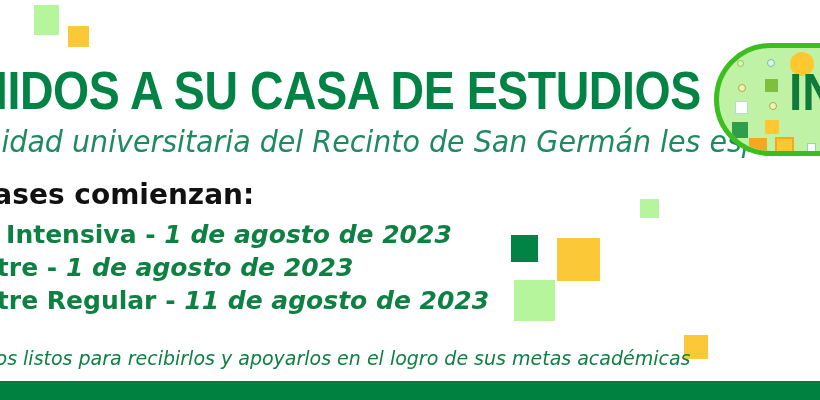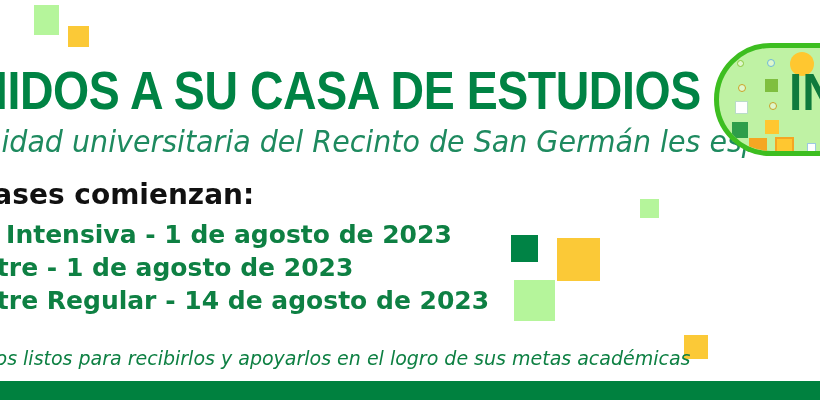--- a/index.html
+++ b/index.html
@@ -80,21 +80,21 @@
   .date-line {
     font-family: "DejaVu Sans", sans-serif;
     font-weight: bold;
     font-size: 25px;
     line-height: 33px;
     color: #0E8043;
     white-space: nowrap;
   }
   .date-line .term { font-style: normal; }
   .date-line .sep  { font-style: normal; }
-  .date-line .when { }
+  .date-line .when { font-style: italic; }
 
   
   #tagline {
     position: absolute;
     left: -64px;
     top: 346px;
     width: 940px;
     font-family: "DejaVu Sans", sans-serif;
     font-style: italic;
     font-size: 19px;
@@ -172,21 +172,21 @@
 
     <div class="date-line">
       <span class="term">Semestre</span>
       <span class="sep">-</span>
       <span class="when">1 de agosto de 2023</span>
     </div>
 
     <div class="date-line">
       <span class="term">Semestre Regular</span>
       <span class="sep">-</span>
-      <span class="when">14 de agosto de 2023</span>
+      <span class="when">11 de agosto de 2023</span>
     </div>
   </div>
 
   <div id="tagline">Estamos listos para recibirlos y apoyarlos en el logro de sus metas académicas</div>
 
   <div id="logo-badge">
     <div class="badge-deco bd-circle" style="left:18px;  top:12px;  width:7px;  height:7px;  border:1px solid #8CC63F; background:#DFF7CC; box-sizing:border-box;"></div>
     <div class="badge-deco bd-circle" style="left:48px;  top:11px;  width:8px;  height:8px;  border:1px solid #6FB8D8; background:#DFF7CC; box-sizing:border-box;"></div>
     <div class="badge-deco bd-circle" style="left:19px;  top:36px;  width:8px;  height:8px;  border:1px solid #C9A227; background:#DFF7CC; box-sizing:border-box;"></div>
     <div class="badge-deco bd-circle" style="left:50px;  top:54px;  width:8px;  height:8px;  border:1px solid #C9A227; background:#DFF7CC; box-sizing:border-box;"></div>

